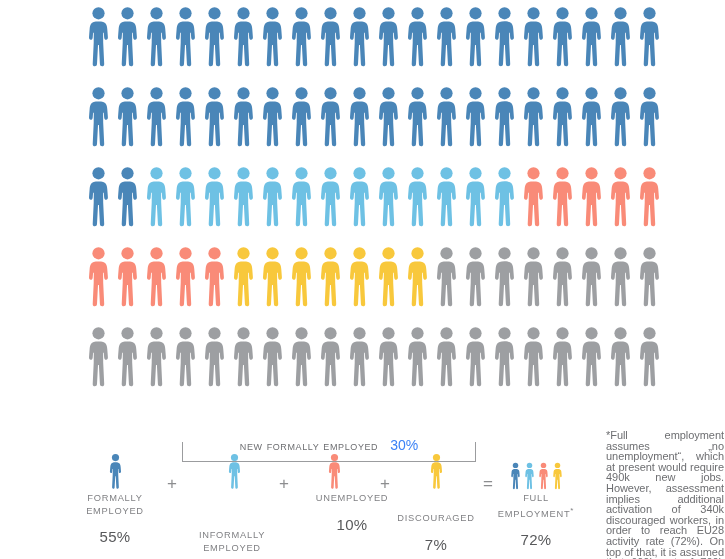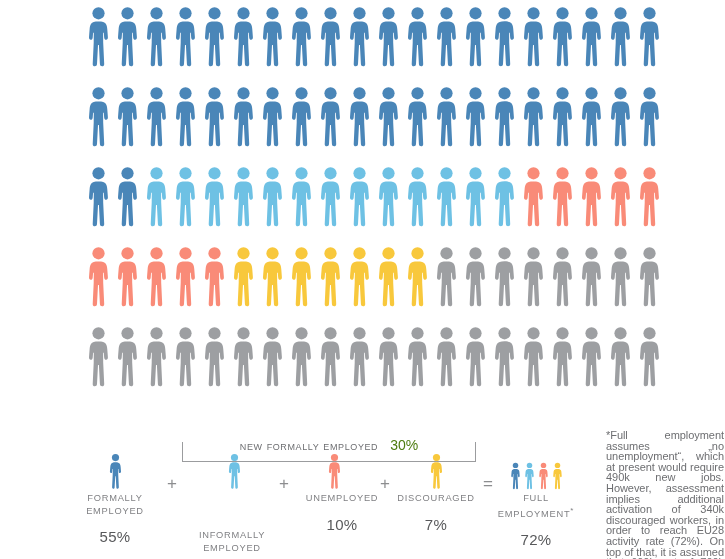--- a/index.html
+++ b/index.html
@@ -91,21 +91,21 @@
     font-size:12.5px;
     font-variant:small-caps;
     text-transform:lowercase;
     letter-spacing:0.6px;
     color:#6d6e71;
     margin-top:44px;
   }
   .bracket-label::first-letter{text-transform:uppercase;}
   .bracket-pct{
     font-size:14px;
-    color:#4d7c0f;
+    color:#3b82f6;
     margin-left:12px;
     font-family:"Liberation Sans", sans-serif;
   }
 
   
   .lbl-cell{
     position:absolute;
     width:104px;
     text-align:center;
     top:0px;
@@ -829,25 +829,25 @@
     <div class="lbl-row" style="position:relative;height:60px;">
         <div class="lbl-cell" style="left: -21px;">
           <div class="lbl">FORMALLY
 EMPLOYED</div>
           <div class="pct">55%</div>
         </div>
         <div class="lbl-cell" style="left: 96px; margin-top: 37px;">
           <div class="lbl">INFORMALLY
 EMPLOYED</div>
         </div>
-        <div class="lbl-cell" style="left: 206px;">
+        <div class="lbl-cell" style="left: 216px;">
           <div class="lbl">UNEMPLOYED</div>
           <div class="pct">10%</div>
         </div>
-        <div class="lbl-cell" style="left: 300px;">
+        <div class="lbl-cell" style="left: 300px; margin-top: 20px;">
           <div class="lbl">DISCOURAGED</div>
           <div class="pct">7%</div>
         </div>
         <div class="lbl-cell" style="left: 400px;">
           <div class="lbl">FULL
 EMPLOYMENT<span class="sup">*</span></div>
           <div class="pct">72%</div>
         </div>
       </div>
   </div>

